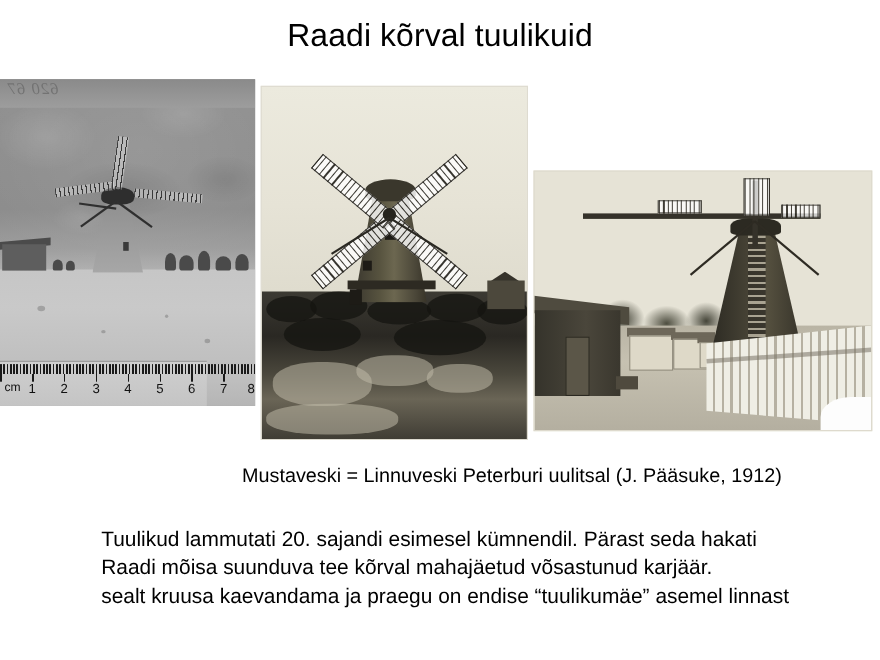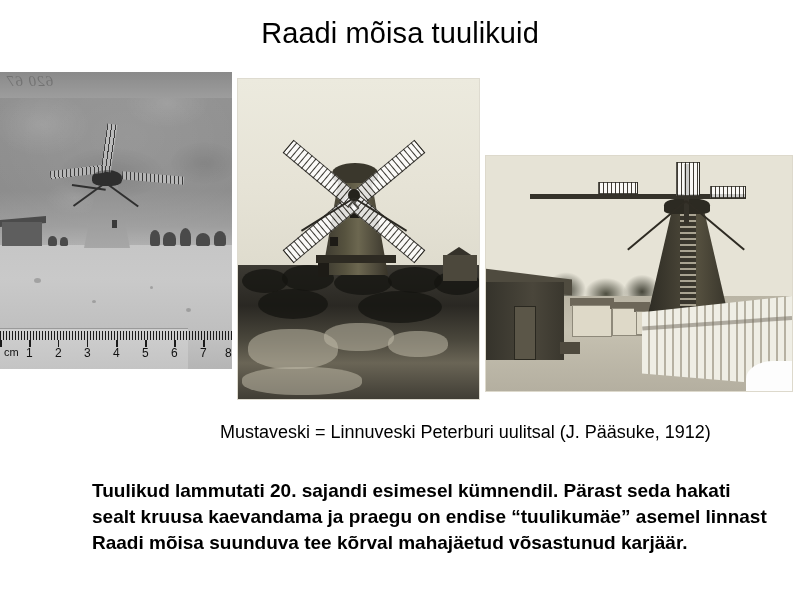--- a/index.html
+++ b/index.html
@@ -421,29 +421,28 @@
     left: 92px;
     top: 478px;
     width: 660px;
     font-size: 19px;
     line-height: 26px;
     color: #000000;
   }
   #body-paragraph .pline {
     display: block;
     white-space: nowrap;
-    font-weight: bold;
   }
 </style>
 </head>
 <body>
 
 <div class="slide">
 
-  <div class="slide-title">Raadi mõisa tuulikuid</div>
+  <div class="slide-title">Raadi kõrval tuulikuid</div>
 
   <div class="photo" id="photo-negative">
 
     <div class="neg-plate"></div>
     <div class="neg-sky-blotch"></div>
 
     <div class="neg-topstrip"></div>
     <div class="neg-hand">620 67</div>
 
     <div class="neg-ground"></div>
@@ -566,17 +565,17 @@
     <div class="p3-fence-rail"></div>
 
     <div class="p3-corner-fold"></div>
   </div>
 
 
   <div class="caption" id="caption-mustaveski">Mustaveski = Linnuveski Peterburi uulitsal (J. Pääsuke, 1912)</div>
 
   <div id="body-paragraph">
     <span class="pline">Tuulikud lammutati 20. sajandi esimesel kümnendil. Pärast seda hakati</span>
+    <span class="pline">Raadi mõisa suunduva tee kõrval  mahajäetud võsastunud karjäär.</span>
     <span class="pline">sealt kruusa kaevandama ja praegu on endise “tuulikumäe” asemel linnast</span>
-    <span class="pline">Raadi mõisa suunduva tee kõrval  mahajäetud võsastunud karjäär.</span>
   </div>
 
 </div>
 
 </body></html>

